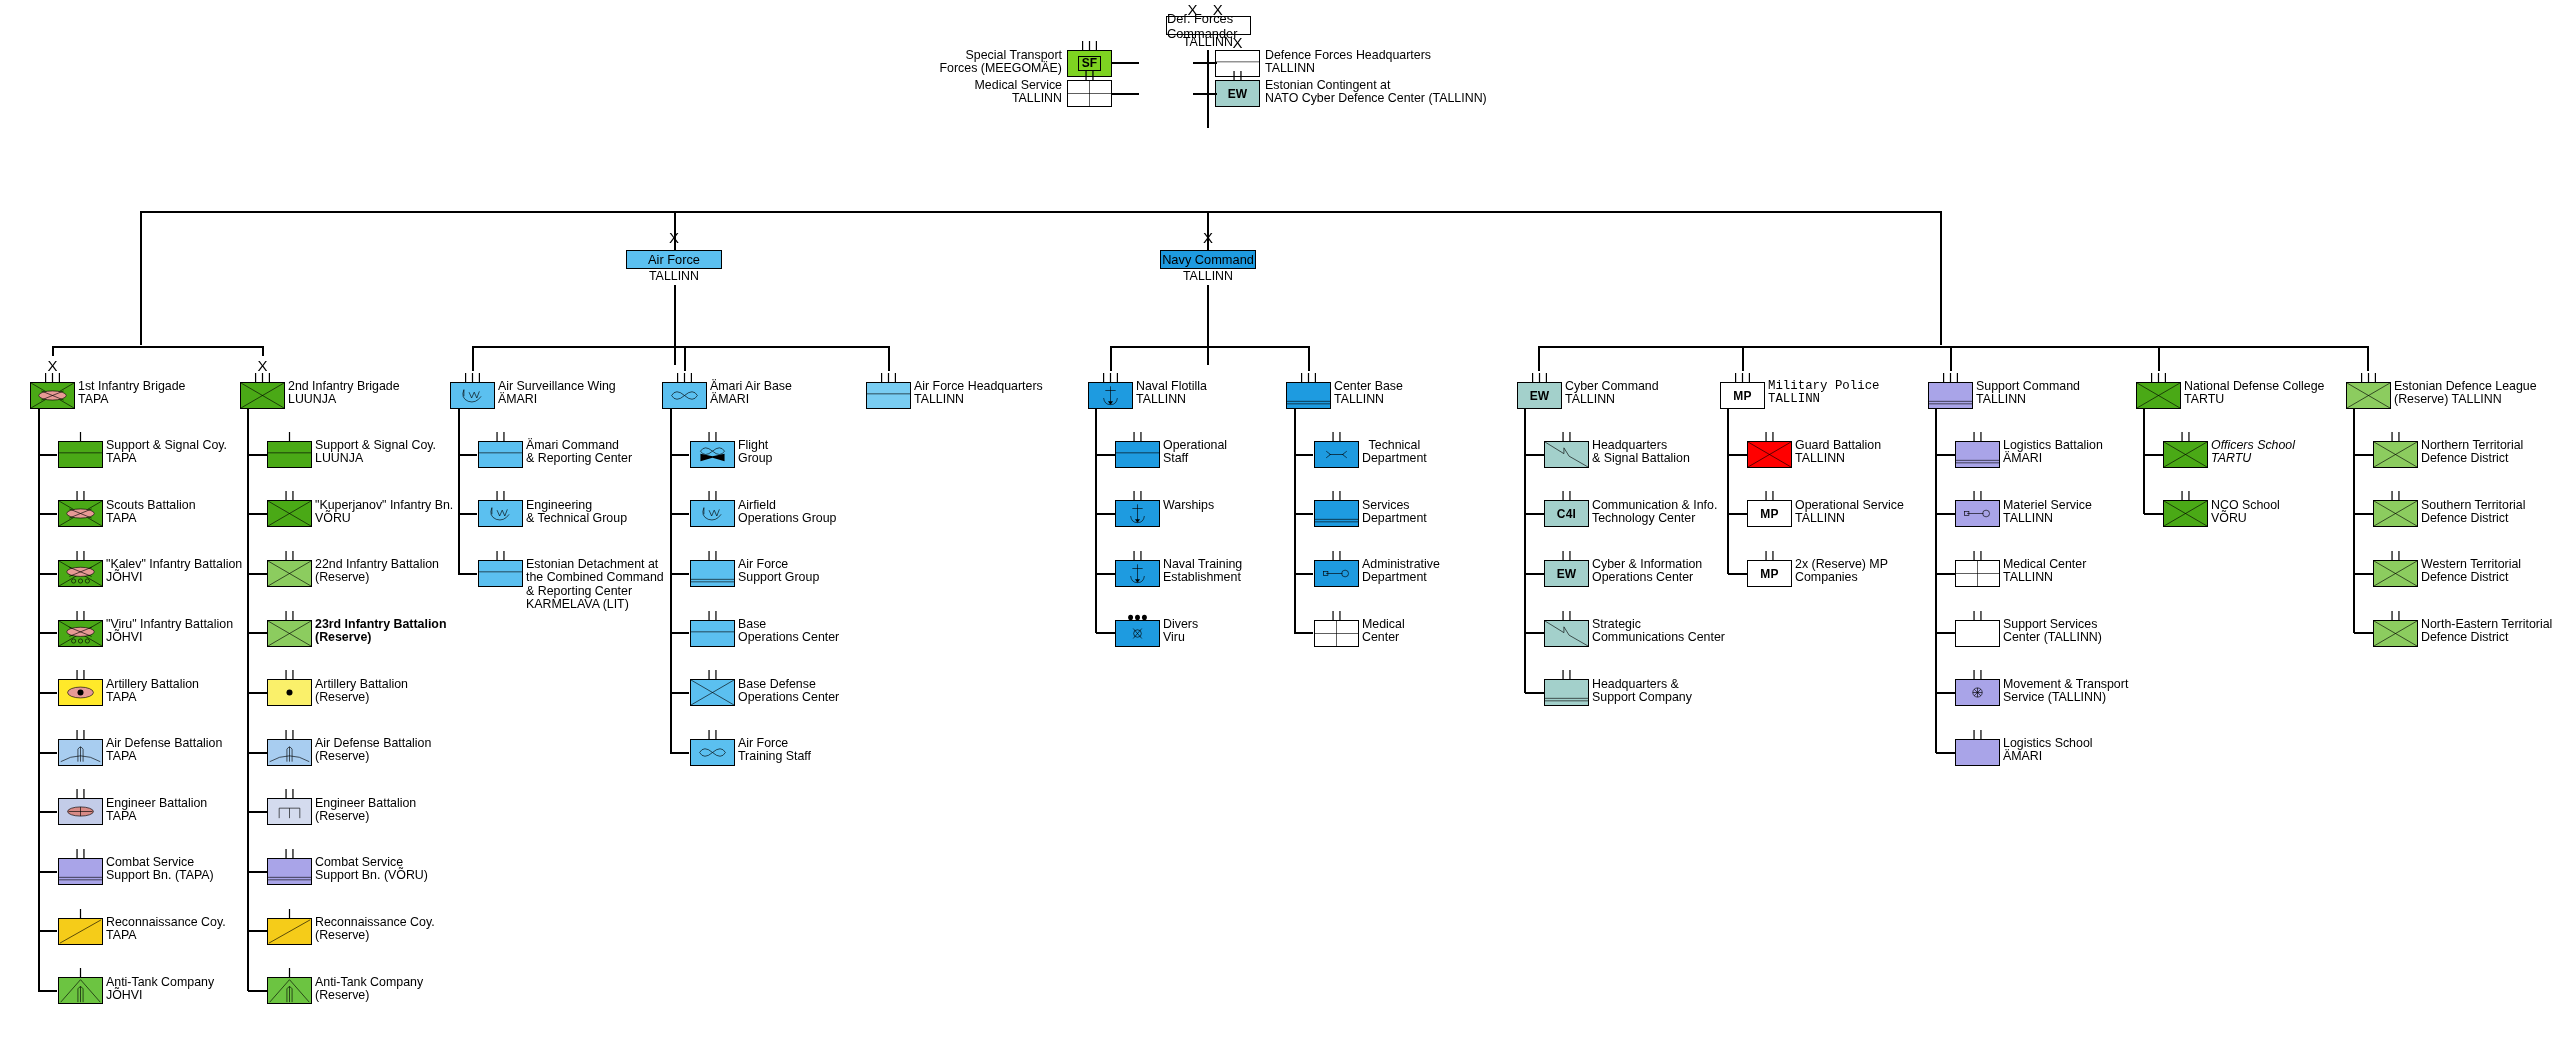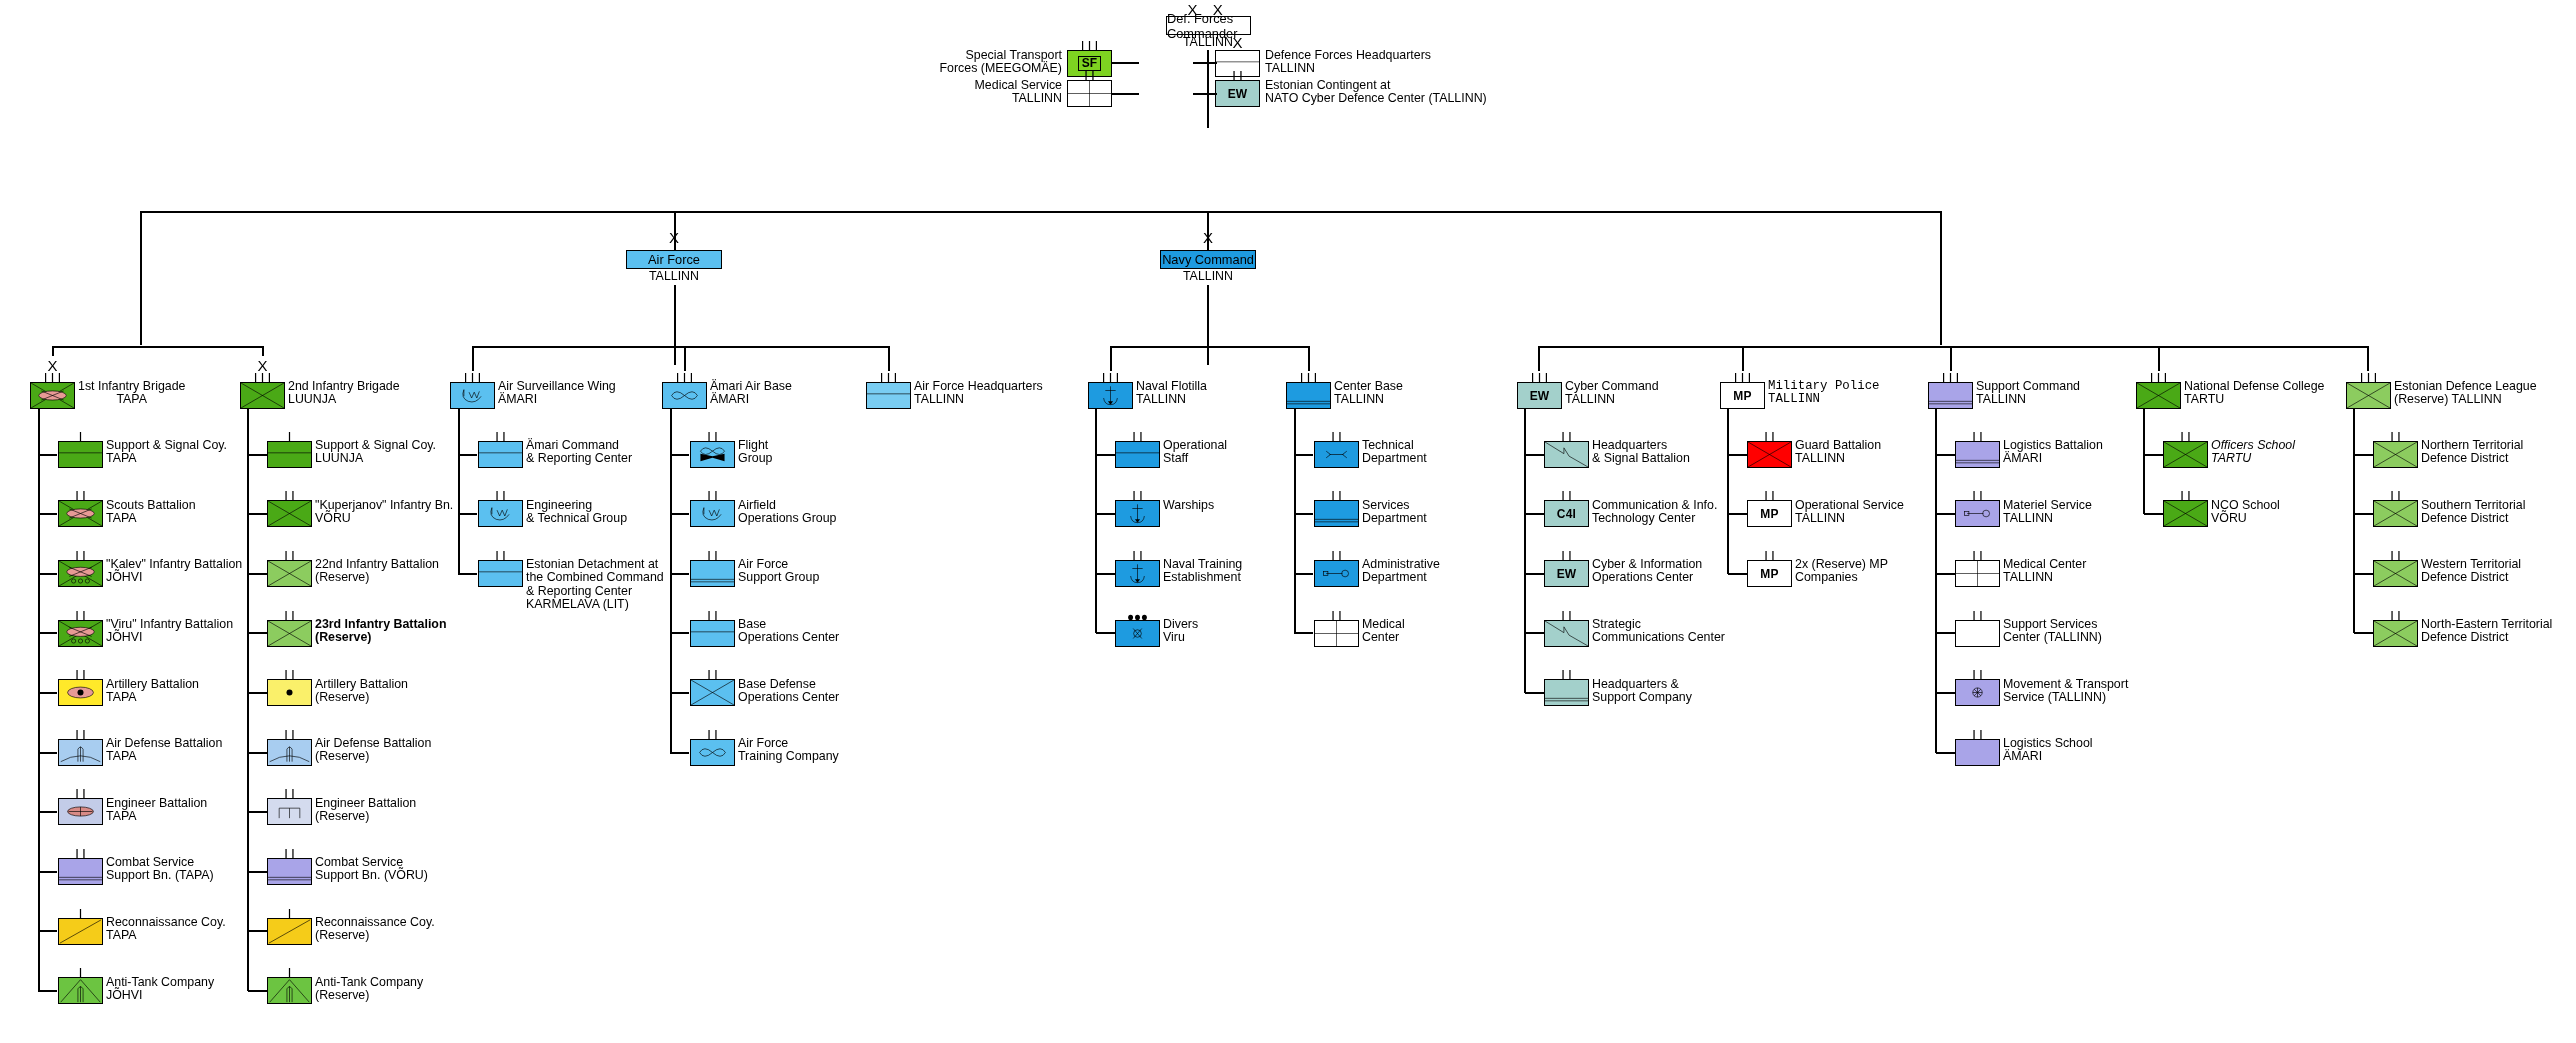--- a/index.html
+++ b/index.html
@@ -111,21 +111,21 @@
       </svg>
       <div class="echelon">
         <svg viewBox="0 0 56 13" preserveAspectRatio="none">
           <line x1="19" y1="0" x2="19" y2="13" stroke="#000" stroke-width="1.6"></line>
           <line x1="28" y1="0" x2="28" y2="13" stroke="#000" stroke-width="1.6"></line>
           <line x1="37" y1="0" x2="37" y2="13" stroke="#000" stroke-width="1.6"></line>
         </svg>
       </div>
     </div>
     <div class="xmark" style="left: 30px; top: 358px; width: 45px; letter-spacing: 0px;">X</div>
-    <div class="lbl" style="left: 78px; top: 380px; text-align: center;"><div>1st Infantry Brigade</div><div>TAPA</div></div>
+    <div class="lbl" style="left: 78px; top: 380px;"><div>1st Infantry Brigade</div><div>TAPA</div></div>
     <div class="ln" style="left: 52px; top: 346px; width: 1.6px; height: 10.4px;"></div>
     <div class="ln" style="left: 38px; top: 409px; width: 1.6px; height: 582px;"></div>
     <div class="ln" style="left: 38px; top: 454px; width: 19px; height: 1.6px;"></div>
     <div class="sym" style="left: 58px; top: 441px; width: 45px; height: 27px; background: rgb(74, 169, 22);">
       <svg viewBox="0 0 100 60" preserveAspectRatio="none">
         <line x1="0" y1="26" x2="100" y2="26" stroke="#000" stroke-width="1.5" fill="none"></line>
       </svg>
       <div class="echelon">
         <svg viewBox="0 0 56 13" preserveAspectRatio="none">
           <line x1="28" y1="0" x2="28" y2="13" stroke="#000" stroke-width="1.6"></line>
@@ -577,21 +577,21 @@
       <svg viewBox="0 0 100 60" preserveAspectRatio="none">
         <path d="M50 30 Q30 12 20 30 Q30 48 50 30 Q70 12 80 30 Q70 48 50 30 Z" stroke="#000" stroke-width="1.5" fill="none"></path>
       </svg>
       <div class="echelon">
         <svg viewBox="0 0 56 13" preserveAspectRatio="none">
           <line x1="23.5" y1="0" x2="23.5" y2="13" stroke="#000" stroke-width="1.6"></line>
           <line x1="32.5" y1="0" x2="32.5" y2="13" stroke="#000" stroke-width="1.6"></line>
         </svg>
       </div>
     </div>
-    <div class="lbl" style="left: 738px; top: 737px;"><div>Air Force</div><div>Training Company</div></div>
+    <div class="lbl" style="left: 738px; top: 737px;"><div>Air Force</div><div>Training Staff</div></div>
     <div class="sym" style="left: 866px; top: 382px; width: 45px; height: 27px; background: rgb(121, 205, 242);">
       <svg viewBox="0 0 100 60" preserveAspectRatio="none">
         <line x1="0" y1="26" x2="100" y2="26" stroke="#000" stroke-width="1.5" fill="none"></line>
       </svg>
       <div class="echelon">
         <svg viewBox="0 0 56 13" preserveAspectRatio="none">
           <line x1="19" y1="0" x2="19" y2="13" stroke="#000" stroke-width="1.6"></line>
           <line x1="28" y1="0" x2="28" y2="13" stroke="#000" stroke-width="1.6"></line>
           <line x1="37" y1="0" x2="37" y2="13" stroke="#000" stroke-width="1.6"></line>
         </svg>
@@ -701,21 +701,21 @@
         <polyline points="26,22 36,30 26,38" stroke="#000" stroke-width="1.5" fill="none"></polyline>
         <polyline points="74,22 64,30 74,38" stroke="#000" stroke-width="1.5" fill="none"></polyline>
       </svg>
       <div class="echelon">
         <svg viewBox="0 0 56 13" preserveAspectRatio="none">
           <line x1="23.5" y1="0" x2="23.5" y2="13" stroke="#000" stroke-width="1.6"></line>
           <line x1="32.5" y1="0" x2="32.5" y2="13" stroke="#000" stroke-width="1.6"></line>
         </svg>
       </div>
     </div>
-    <div class="lbl" style="left: 1362px; top: 439px;"><div>Technical</div><div>Department</div></div>
+    <div class="lbl" style="left: 1362px; top: 439px; text-align: center;"><div>Technical</div><div>Department</div></div>
     <div class="ln" style="left: 1294px; top: 513px; width: 19px; height: 1.6px;"></div>
     <div class="sym" style="left: 1314px; top: 500px; width: 45px; height: 27px; background: rgb(30, 155, 224);">
       <svg viewBox="0 0 100 60" preserveAspectRatio="none">
         <line x1="0" y1="44" x2="100" y2="44" stroke="#000" stroke-width="1.5" fill="none"></line>
         <line x1="0" y1="50" x2="100" y2="50" stroke="#000" stroke-width="1.5" fill="none"></line>
       </svg>
       <div class="echelon">
         <svg viewBox="0 0 56 13" preserveAspectRatio="none">
           <line x1="23.5" y1="0" x2="23.5" y2="13" stroke="#000" stroke-width="1.6"></line>
           <line x1="32.5" y1="0" x2="32.5" y2="13" stroke="#000" stroke-width="1.6"></line>

